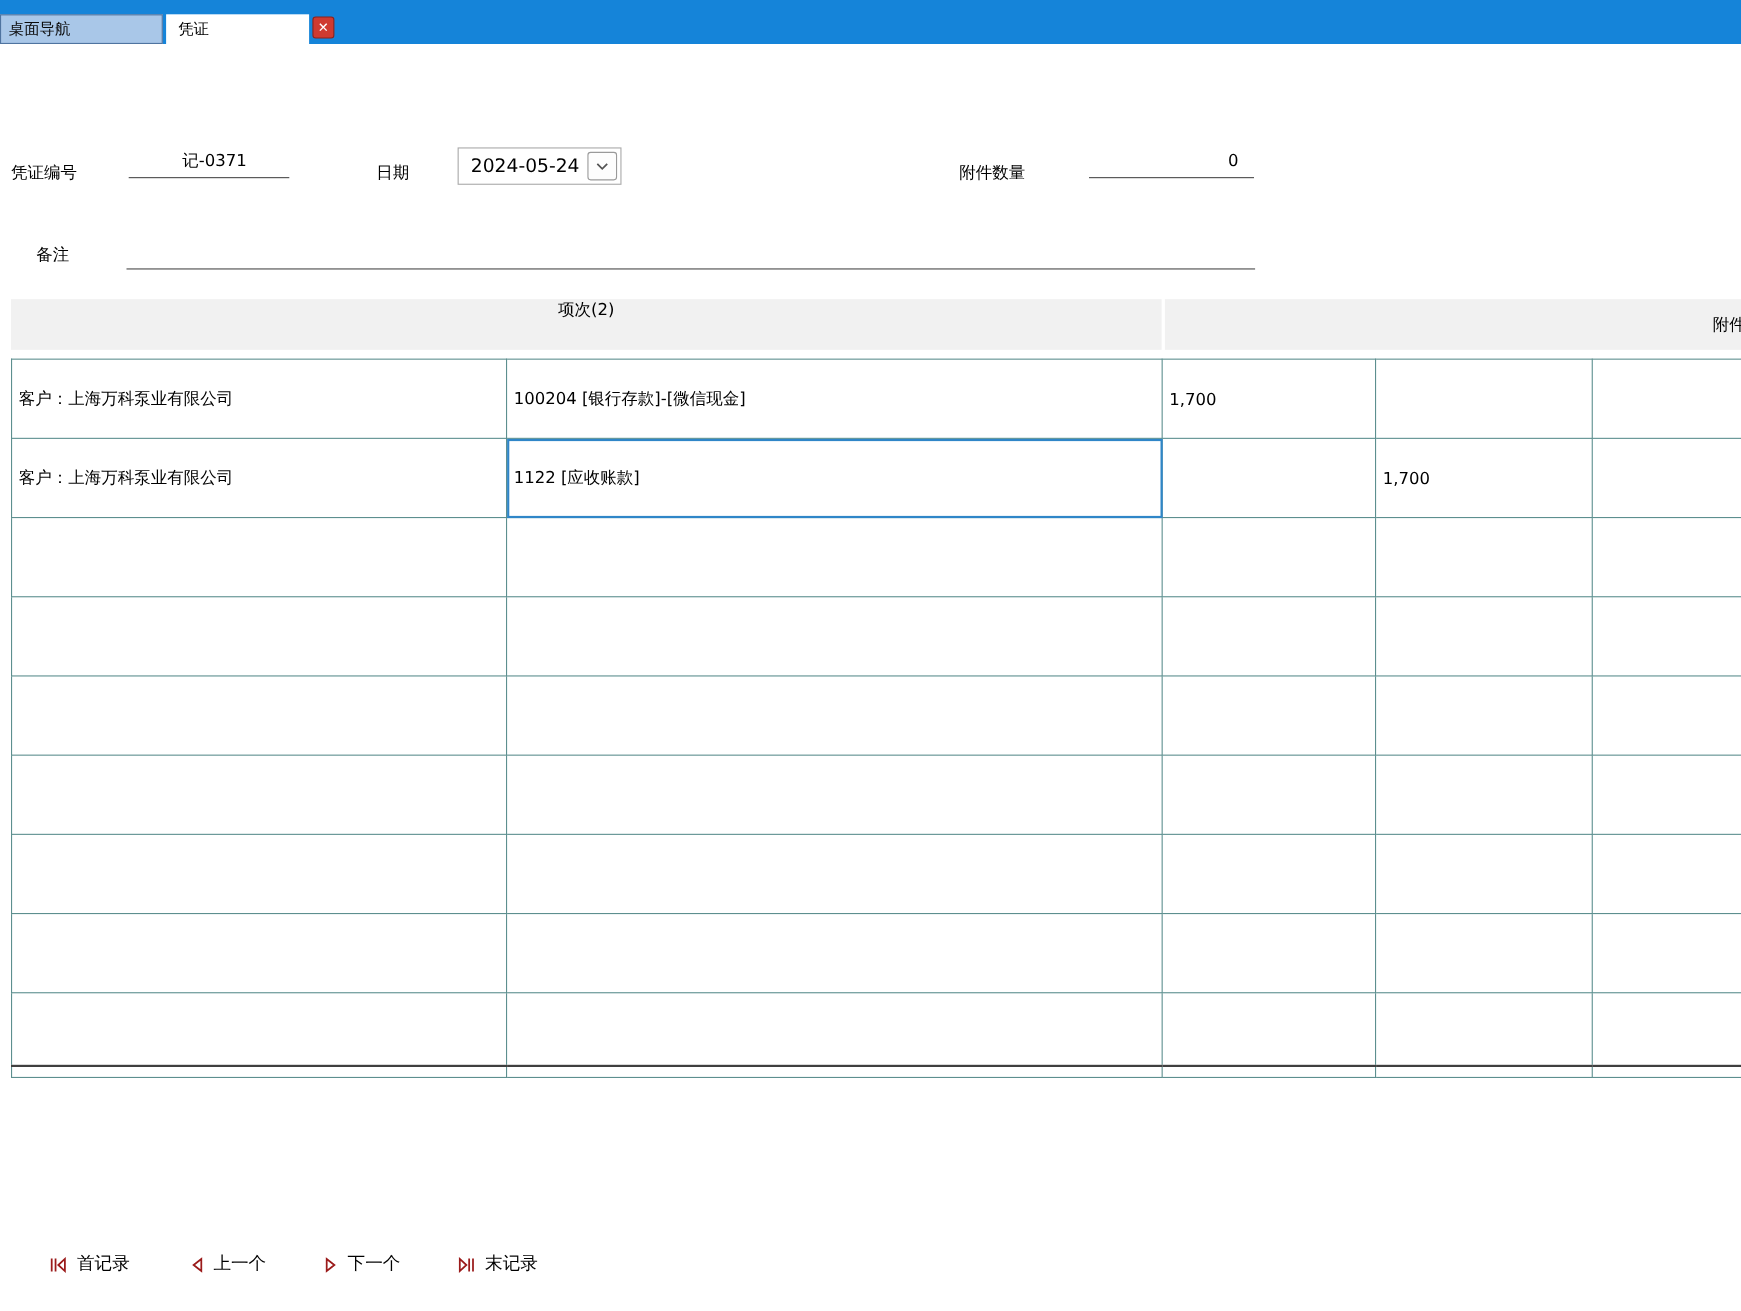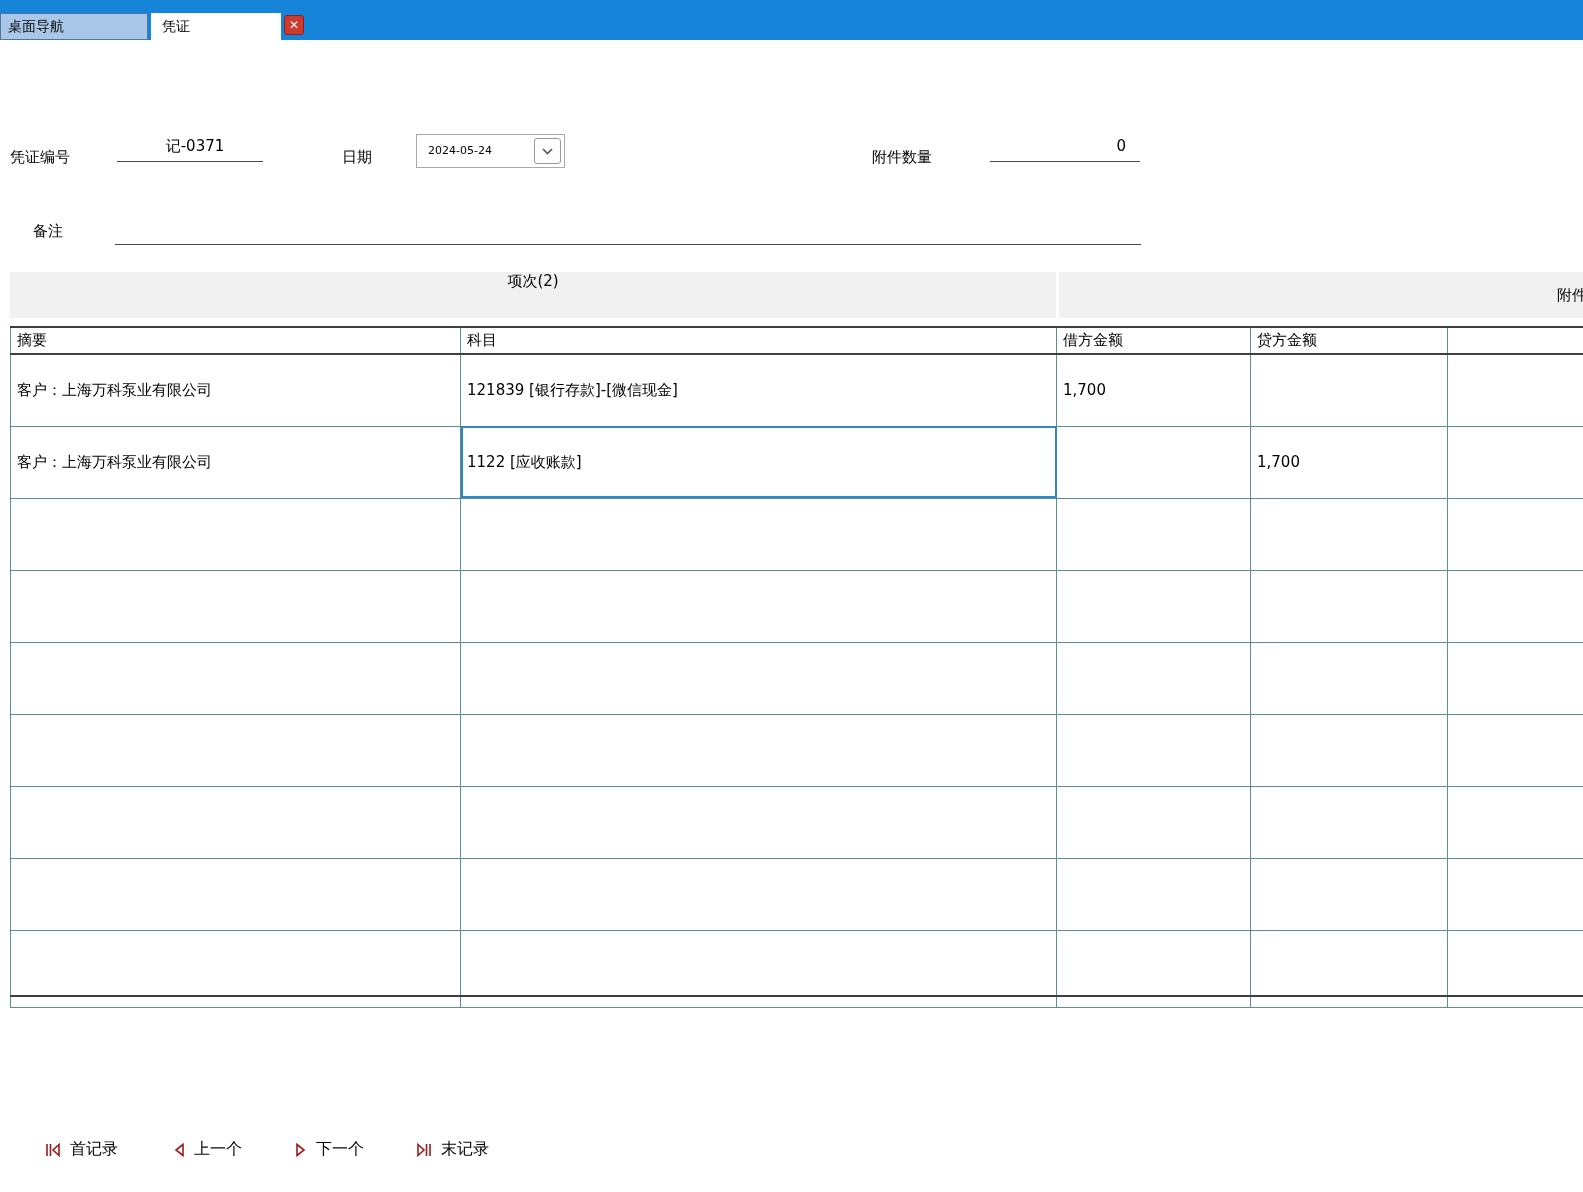--- a/index.html
+++ b/index.html
@@ -32,21 +32,21 @@
   .lbl { position:absolute; font-size:15px; white-space:nowrap; }
   .u-field { position:absolute; border-bottom:1px solid #4a4a4a; height:31px; line-height:31px; font-size:15px; }
   .voucher-no { left:117px; top:131px; width:146px; padding-left:10px;text-align:center; }
   .attach-count { left:990px; top:131px; width:150px; text-align:right; padding-right:14px; }
   .remark-line { left:115px; top:214px; width:1026px; }
 
   .date-combo {
     position:absolute; left:416px; top:134px; width:149px; height:34px;
     border:1px solid #a9a9a9; background:#fff;
   }
-  .date-text { position:absolute; left:11px; top:0; line-height:32px; font-size:11px; }
+  .date-text { position:absolute; left:11px; top:0; line-height:32px; font-size:17px; }
   .date-drop {
     position:absolute; right:3px; top:3px; width:27px; height:26px;
     border:1px solid #9a9a9a; border-radius:3px; background:#fdfdfd;
     display:flex; align-items:center; justify-content:center; cursor:pointer;
   }
 
   
   .sec-tab { position:absolute; top:272px; height:46px; background:#f1f1f1; font-size:15px; }
   .sec-items { left:10px; width:1046px; display:flex; justify-content:center; }
   .sec-attach { left:1059px; width:800px; line-height:46px; white-space:nowrap; }
@@ -116,30 +116,23 @@
 <div class="grid-wrap">
   <table>
     <colgroup>
         <col class="c1">
         <col class="c2">
         <col class="c3">
         <col class="c4">
         <col class="c5">
       </colgroup>
     <tbody>
-        <tr class="hdr">
-      <th>摘要</th>
-      <th>科目</th>
-      <th>借方金额</th>
-      <th>贷方金额</th>
-      <th></th>
-    </tr>
     <tr class="row">
       <td>客户：上海万科泵业有限公司</td>
-      <td>121839 [银行存款]-[微信现金]</td>
+      <td>100204 [银行存款]-[微信现金]</td>
       <td>1,700</td>
       <td></td>
       <td></td>
     </tr>
     <tr class="row">
       <td>客户：上海万科泵业有限公司</td>
       <td class="sel">1122 [应收账款]</td>
       <td></td>
       <td>1,700</td>
       <td></td>

